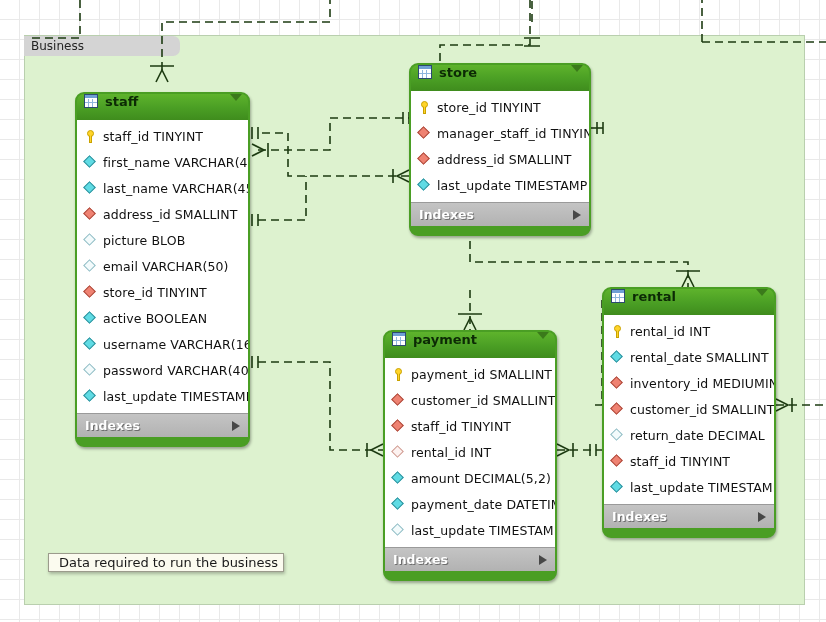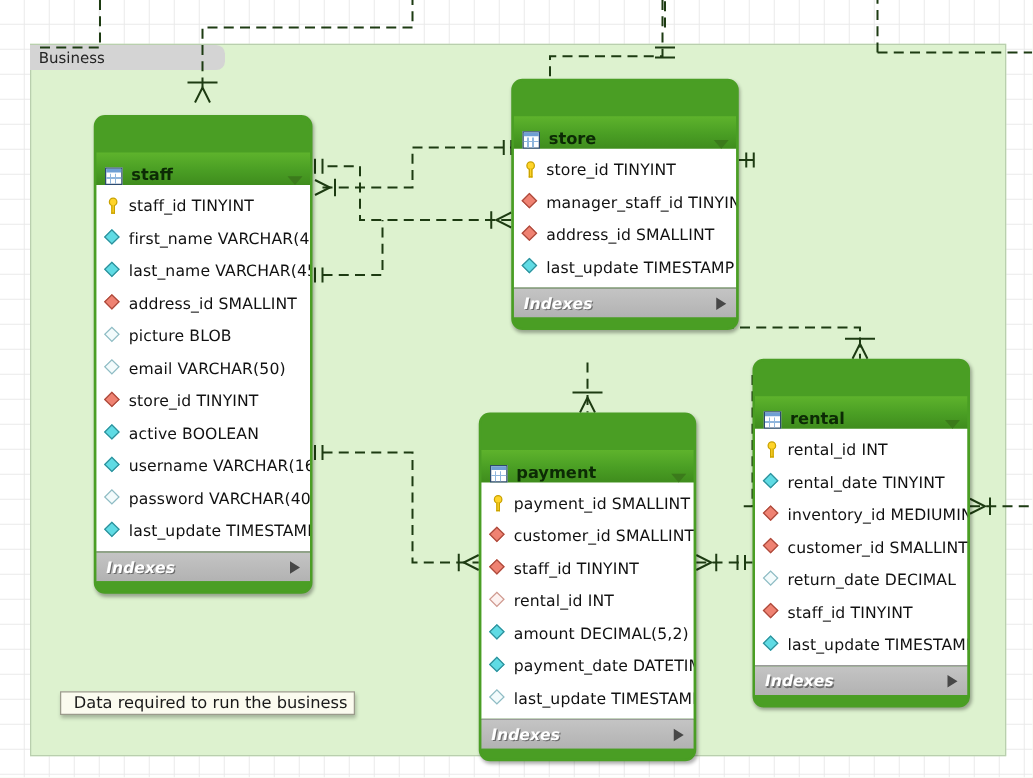--- a/index.html
+++ b/index.html
@@ -70,24 +70,23 @@
     border: 2px solid #4a9e24;
     border-radius: 9px;
     background: #4a9e24;
     box-shadow: 1px 2px 3px rgba(0,0,0,0.32);
     overflow: hidden;
   }
   .tbl-header {
     height: 26px;
     background: linear-gradient(to bottom, #5eb32c 0%, #4a9e24 55%, #3f8c1d 100%);
     display: flex;
-    align-items: flex-end;
+    align-items: flex-start;
     padding: 0 6px 0 7px;
     box-sizing: border-box;
-    margin-top: 28px;
   }
   .tbl-icon {
     width: 14px;
     height: 14px;
     flex: 0 0 14px;
     border: 1px solid #2c4a6e;
     background: #ffffff;
     position: relative;
     margin-right: 7px;
     box-sizing: border-box;
@@ -189,21 +188,20 @@
     align-items: center;
     padding: 0 8px 0 8px;
     box-sizing: border-box;
   }
   .idx-label {
     flex: 1 1 auto;
     color: #ffffff;
     font-size: 12.5px;
     font-weight: bold;
     text-shadow: 1px 1px 0 rgba(90,90,90,0.8);
-    font-style: italic;
   }
   .idx-arrow {
     width: 0; height: 0;
     flex: 0 0 auto;
     border-top: 5px solid transparent;
     border-bottom: 5px solid transparent;
     border-left: 8px solid #474747;
   }
   .tbl-foot {
     height: 8px;
@@ -486,21 +484,21 @@
           </div>
           <div class="tbl-cols">
             <div class="col-row">
               <span class="col-icon ic-pk"></span>
               <span class="col-text">rental_id INT</span>
             </div>
             <div class="col-row">
               <span class="col-icon ic-plain">
                 <span class="diamond"></span>
               </span>
-              <span class="col-text">rental_date TINYINT</span>
+              <span class="col-text">rental_date SMALLINT</span>
             </div>
             <div class="col-row">
               <span class="col-icon ic-fk">
                 <span class="diamond"></span>
               </span>
               <span class="col-text">inventory_id MEDIUMINT</span>
             </div>
             <div class="col-row">
               <span class="col-icon ic-fk">
                 <span class="diamond"></span>

